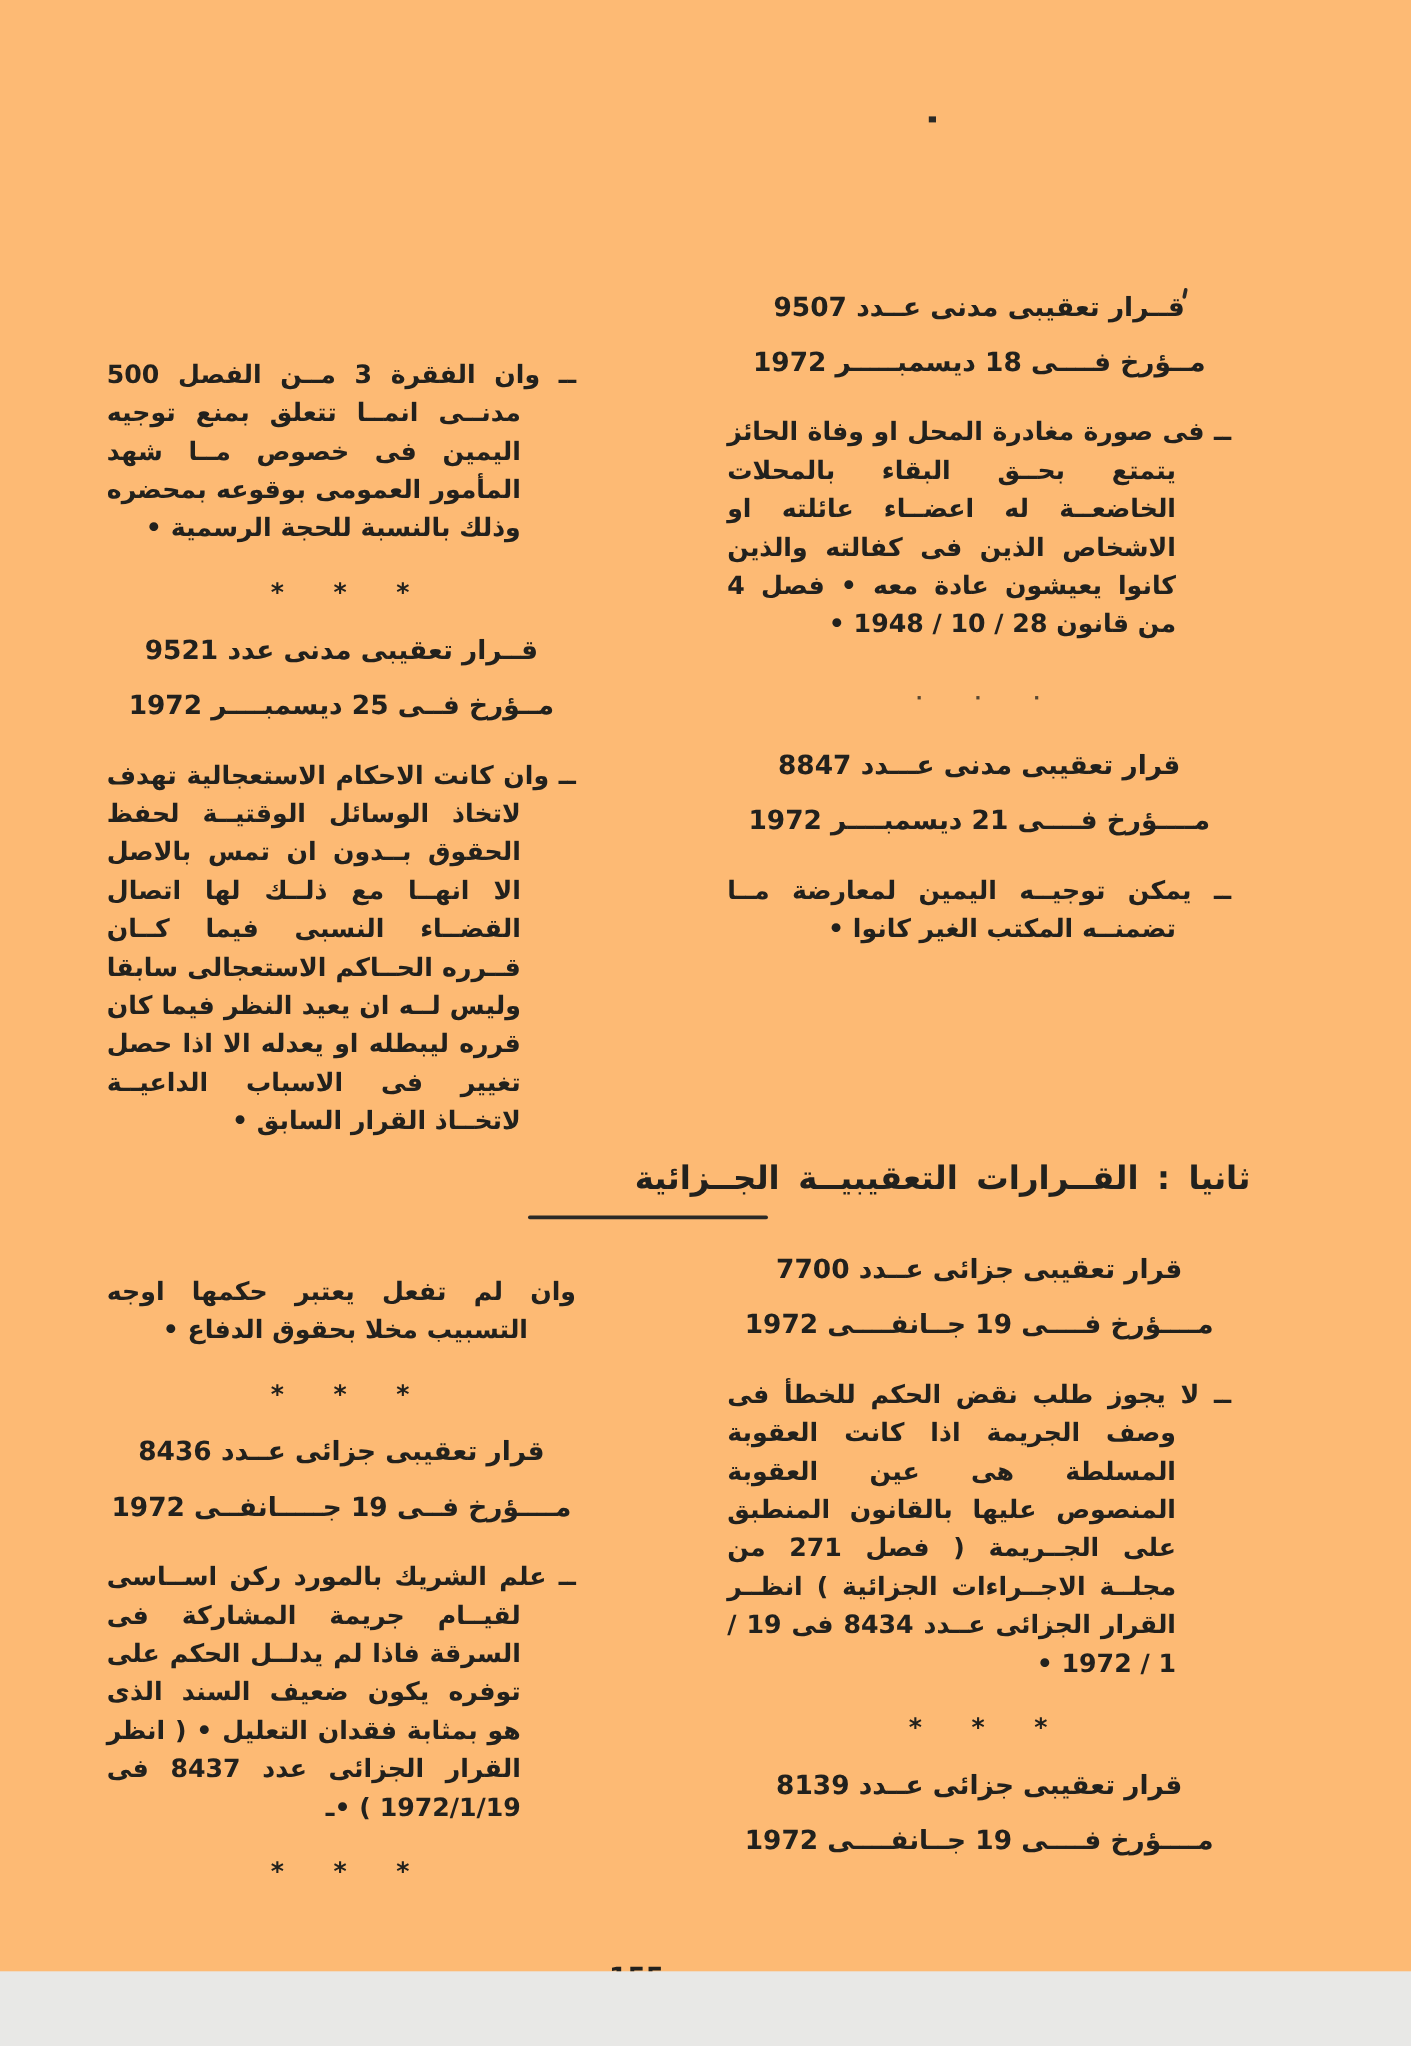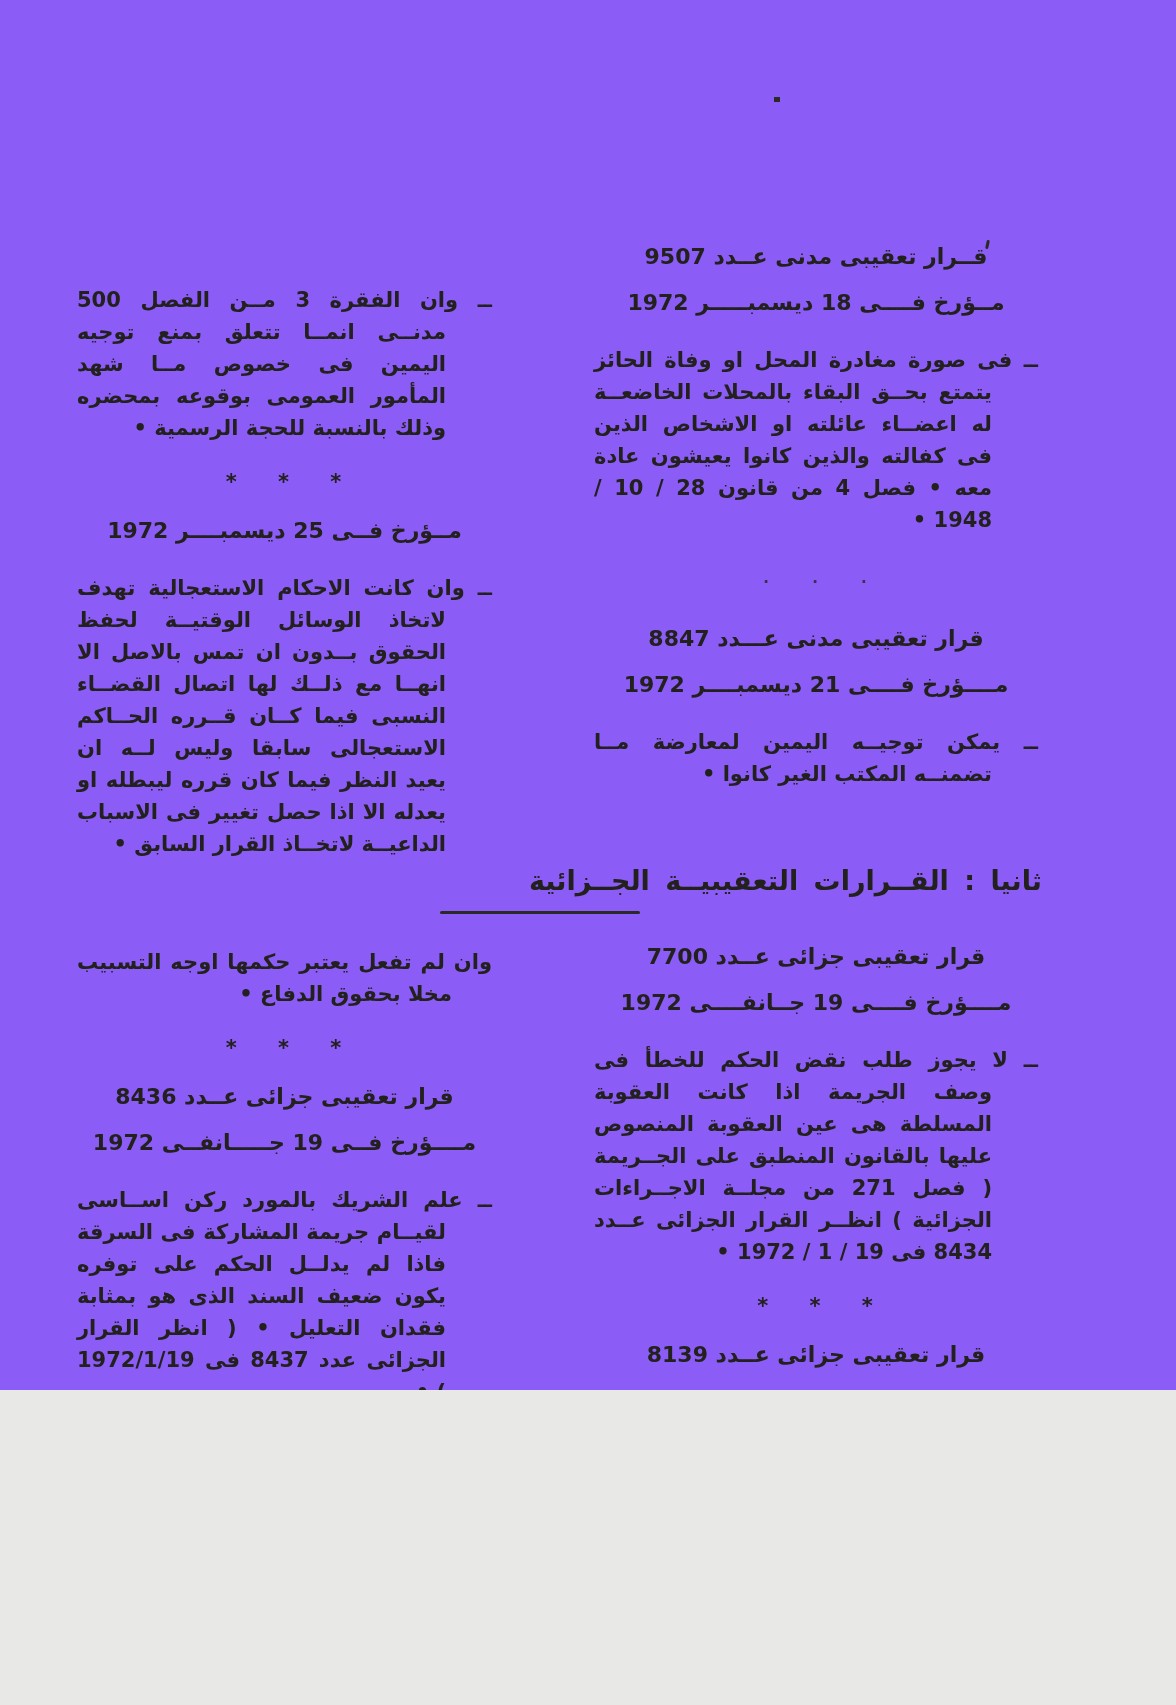--- a/index.html
+++ b/index.html
@@ -1,20 +1,20 @@
 <!DOCTYPE html>
 <html lang="ar" dir="rtl"><head>
 <meta charset="utf-8">
 <style>
   html,body{margin:0;padding:0;background:#e8e8e6;}
   .page{
     position:relative;
-    width:1176px;height:1390px;
+    width:1176px;height:1643px;
     margin:0 auto;
-    background:#8b5cf6;
+    background:#fdba74;
     color:#22211d;
     direction:rtl;
     font-family:"DejaVu Sans", sans-serif;
     font-weight:700;
     box-sizing:border-box;
     padding:242px 134px 0 73px;
     overflow:hidden;
   }
   .row{
     display:grid;
@@ -35,21 +35,21 @@
   }
   .entry-date{
     font-size:22px;line-height:30px;
     text-align:center;
     margin:0 0 26px;
     white-space:nowrap;
   }
   .entry-body{
     font-size:21px;line-height:32px;
     text-align:justify;
-    margin:4px;
+    margin:16px;
     padding-right:46px;
     text-indent:-46px;
   }
   .entry-body.no-dash{padding-right:40px;text-indent:-40px;}
 
   .sep{
     text-align:center;
     font-size:21px;line-height:24px;
     word-spacing:30px;
     margin:26px 0 22px;
@@ -106,20 +106,21 @@
         <p class="entry-body">ــ يمكن توجيــه اليمين لمعارضة مــا تضمنــه المكتب الغير كانوا •</p>
       </div>
     </div>
 
     <div class="pad-top">
       <div class="entry">
         <p class="entry-body">ــ وان الفقرة 3 مــن الفصل 500 مدنــى انمــا تتعلق بمنع توجيه اليمين فى خصوص مــا شهد المأمور العمومى بوقوعه بمحضره وذلك بالنسبة للحجة الرسمية •</p>
       </div>
       <p class="sep">* * *</p>
       <div class="entry">
+        <p class="entry-title">قــرار تعقيبى مدنى عدد 9521</p>
         <p class="entry-date">مــؤرخ فــى 25 ديسمبــــر 1972</p>
         <p class="entry-body">ــ وان كانت الاحكام الاستعجالية تهدف لاتخاذ الوسائل الوقتيــة لحفظ الحقوق بــدون ان تمس بالاصل الا انهــا مع ذلــك لها اتصال القضــاء النسبى فيما كــان قــرره الحــاكم الاستعجالى سابقا وليس لــه ان يعيد النظر فيما كان قرره ليبطله او يعدله الا اذا حصل تغيير فى الاسباب الداعيــة لاتخــاذ القرار السابق •</p>
       </div>
     </div>
   </div>
 
   <div class="heading-wrap">
     <h2 class="heading">ثانيا : القــرارات التعقيبيــة الجــزائية</h2>
     <div class="heading-underline"></div>
   </div>

